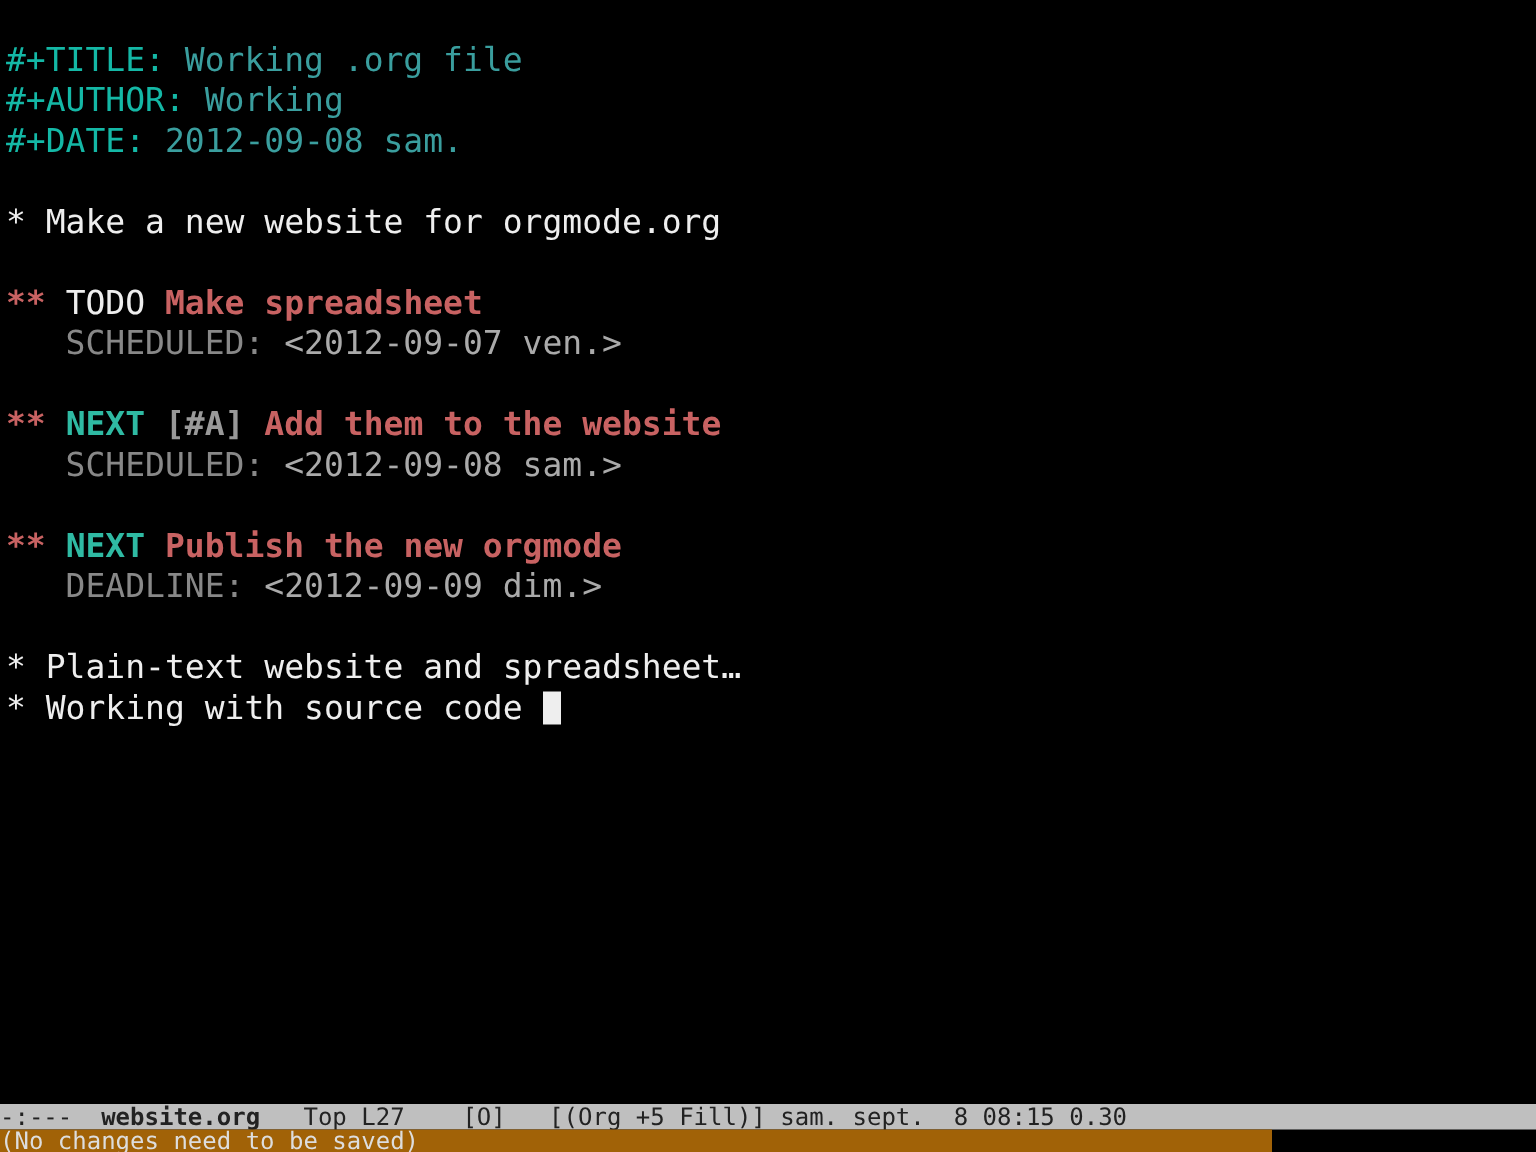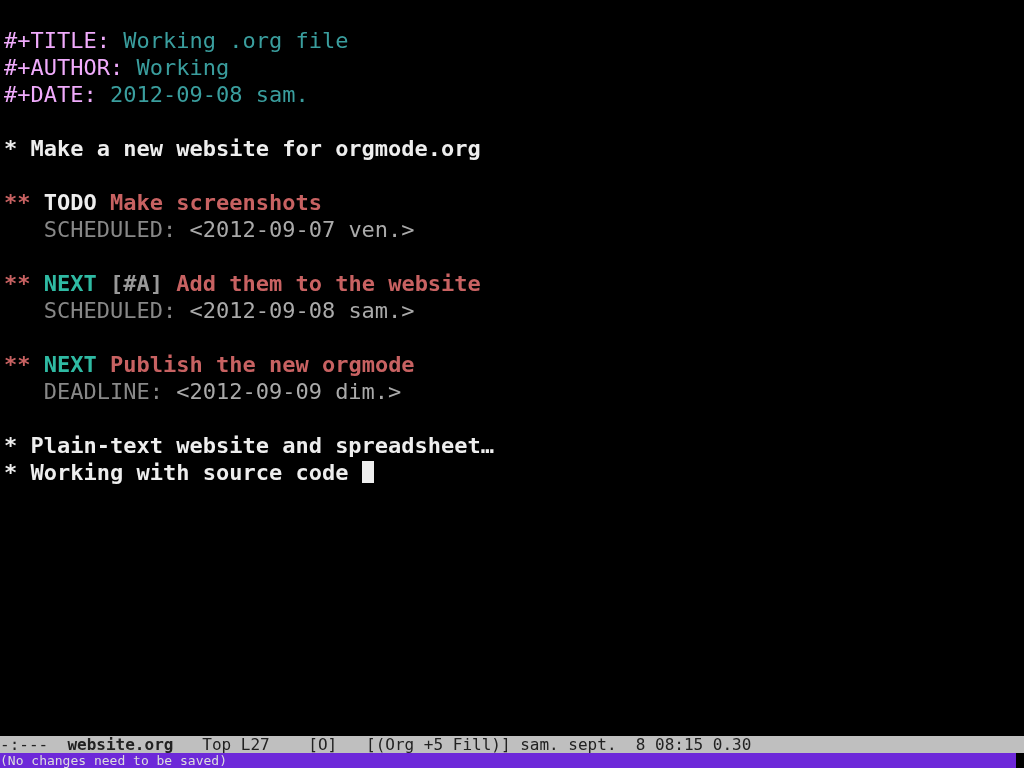--- a/index.html
+++ b/index.html
@@ -32,35 +32,35 @@
     font-size: 16px;
     line-height: 17px;
     white-space: pre;
     bottom: 15px;
     font-family: "DejaVu Sans Mono", "Liberation Mono", monospace;
   }
   .minibuffer {
     position: absolute;
     left: 0;
     bottom: 0;
-    width: 1016px;
+    width: 848px;
     height: 15px;
-    background: #6d28d9;
+    background: #a16207;
     color: #ddd;
-    font-size: 13px;
+    font-size: 16px;
     line-height: 15px;
     white-space: pre;
     font-family: "DejaVu Sans Mono", "Liberation Mono", monospace;
   }
   
-  .org-doc-key   { color: #f0abfc; }
+  .org-doc-key   { color: #14b8a6; }
   .org-doc-val   { color: #3a9e9e; }
-  .org-lv1       { font-weight: bold; color: #eee; }
+  .org-lv1       { font-weight: normal; color: #eee; }
   .org-stars2    { color: #c86262; font-weight: bold; }
-  .org-todo      { color: #eee; font-weight: bold; }
+  .org-todo      { color: #eee; font-weight: normal; }
   .org-next      { color: #2fbaa3; font-weight: bold; }
   .org-prio      { color: #999; font-weight: bold; }
   .org-headtxt   { color: #c86262; font-weight: bold; }
   .org-schedkey  { color: #888; }
   .org-date      { color: #aaa; }
   .ml-file       { font-weight: bold; }
   .cursor {
     display: inline-block;
     width: 0.55em;
     height: 1em;
@@ -72,21 +72,21 @@
 </head>
 <body>
 
 <div class="buffer">
 <span><span class="org-doc-key">#+TITLE:</span><span class="org-doc-val"> Working .org file</span></span>
 <span><span class="org-doc-key">#+AUTHOR:</span><span class="org-doc-val"> Working</span></span>
 <span><span class="org-doc-key">#+DATE:</span><span class="org-doc-val"> 2012-09-08 sam.</span></span>
 
 <span class="org-lv1">* Make a new website for orgmode.org</span>
 
-<span><span class="org-stars2">** </span><span class="org-todo">TODO</span><span class="org-headtxt"> Make screenshots</span></span>
+<span><span class="org-stars2">** </span><span class="org-todo">TODO</span><span class="org-headtxt"> Make spreadsheet</span></span>
 <span><span class="org-schedkey">   SCHEDULED: </span><span class="org-date">&lt;2012-09-07 ven.&gt;</span></span>
 
 <span><span class="org-stars2">** </span><span class="org-next">NEXT</span><span class="org-prio"> [#A]</span><span class="org-headtxt"> Add them to the website</span></span>
 <span><span class="org-schedkey">   SCHEDULED: </span><span class="org-date">&lt;2012-09-08 sam.&gt;</span></span>
 
 <span><span class="org-stars2">** </span><span class="org-next">NEXT</span><span class="org-headtxt"> Publish the new orgmode</span></span>
 <span><span class="org-schedkey">   DEADLINE: </span><span class="org-date">&lt;2012-09-09 dim.&gt;</span></span>
 
 <span class="org-lv1">* Plain-text website and spreadsheet…</span>
 <span><span class="org-lv1">* Working with source code </span><span class="cursor"></span></span>

